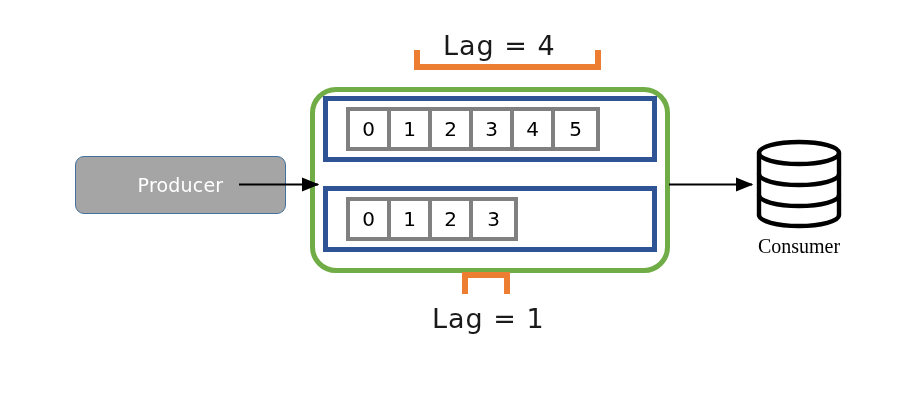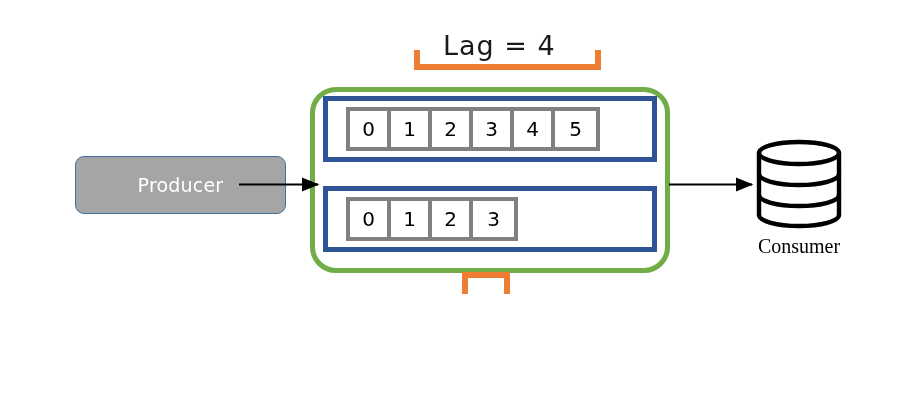--- a/index.html
+++ b/index.html
@@ -199,20 +199,21 @@
     <div class="cell">0</div>
     <div class="cell">1</div>
     <div class="cell">2</div>
     <div class="cell">3</div>
   </div>
 
   <div class="bracket bracket-top"></div>
   <div class="lag-label lag-label-top">Lag = 4</div>
 
   <div class="bracket bracket-bottom"></div>
+  <div class="lag-label lag-label-bottom">Lag = 1</div>
 
   <div class="consumer-icon">
     <svg viewBox="0 0 92 92" width="92" height="92" xmlns="http://www.w3.org/2000/svg">
       <g fill="none" stroke="#000000" stroke-width="4.4" stroke-linecap="round">
         <path d="M 6 15 L 6 77"></path>
         <path d="M 86 15 L 86 77"></path>
         <ellipse cx="46" cy="15" rx="40" ry="11"></ellipse>
         <path d="M 6 36 A 40 11 0 0 0 86 36"></path>
         <path d="M 6 57 A 40 11 0 0 0 86 57"></path>
         <path d="M 6 77 A 40 11 0 0 0 86 77"></path>

